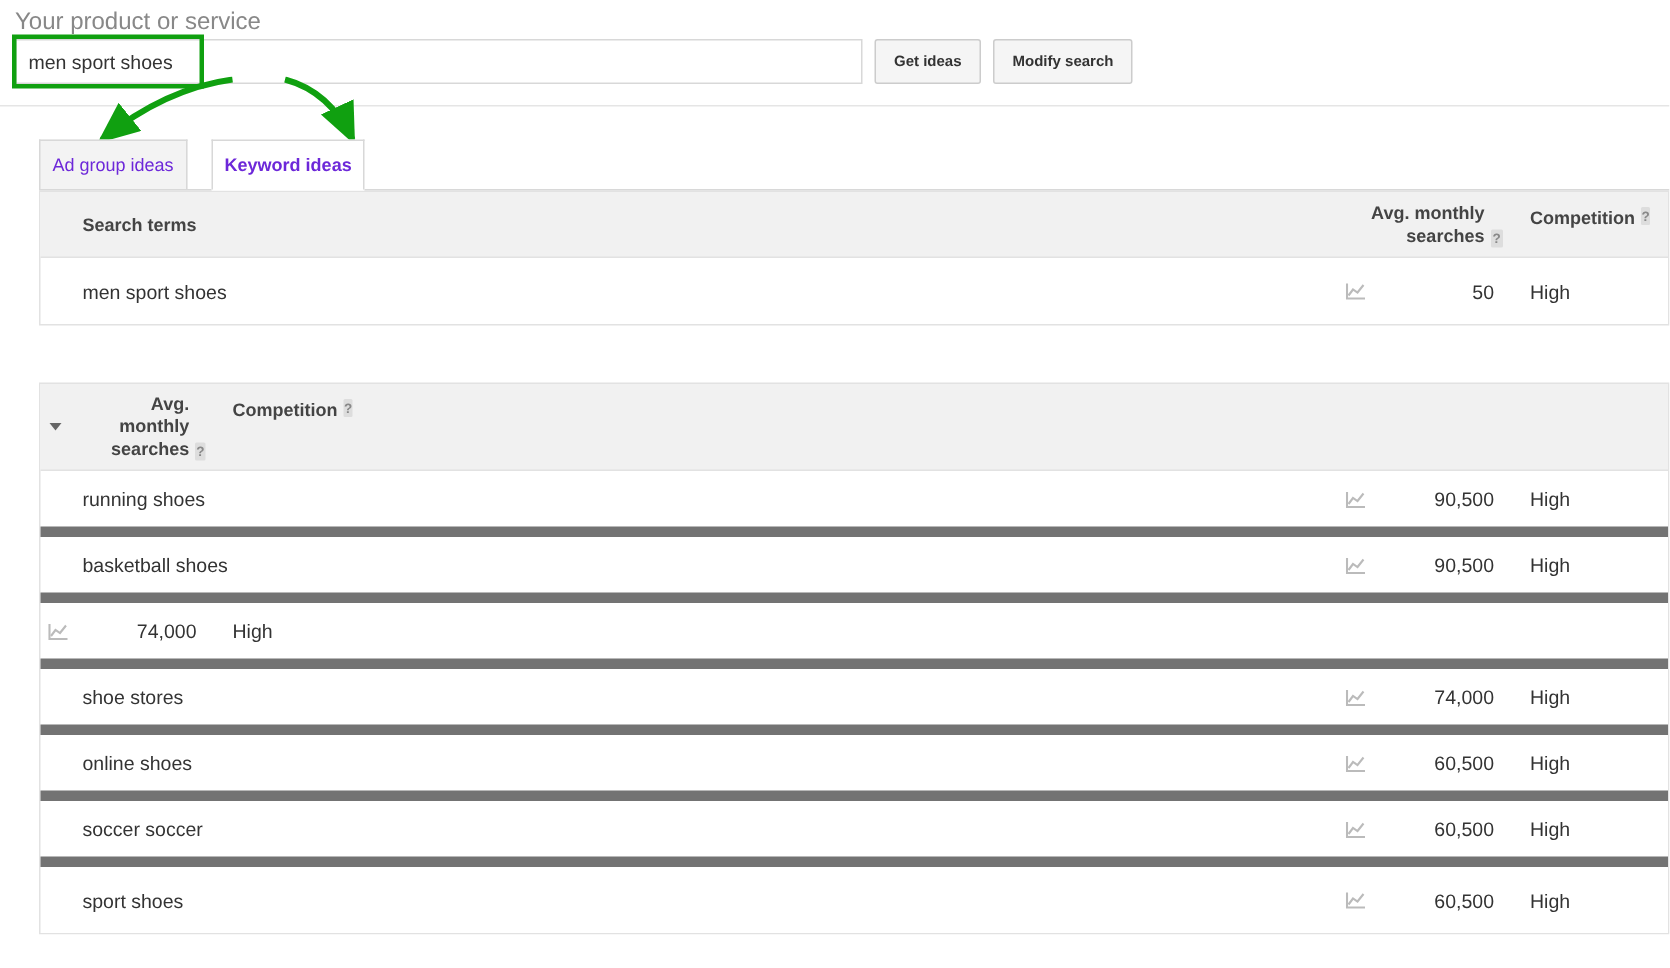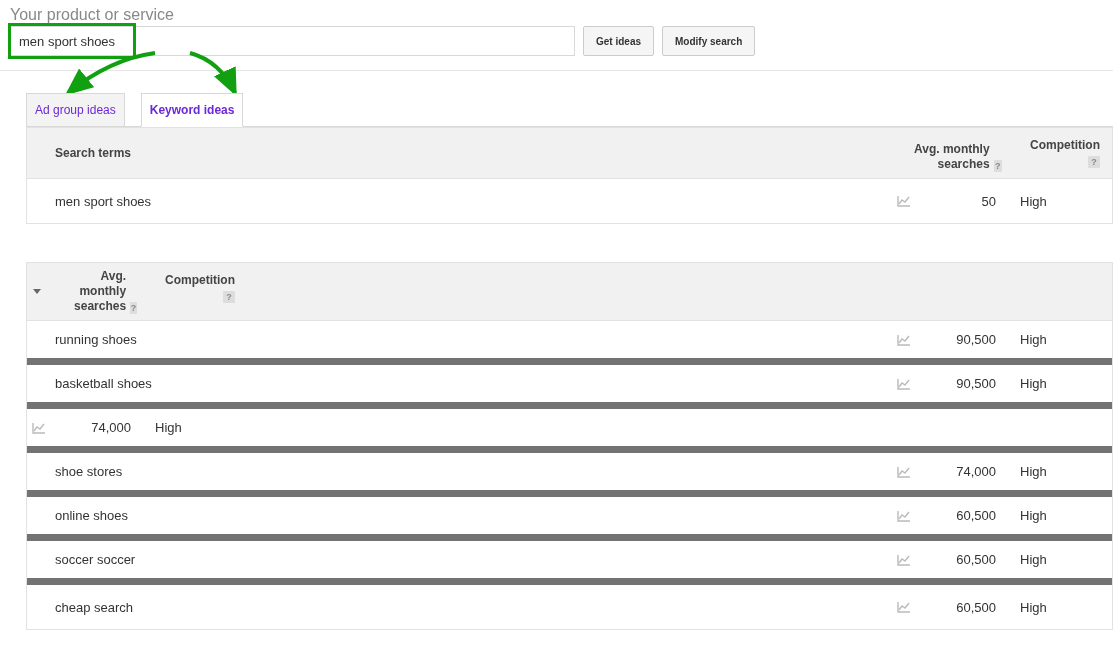--- a/index.html
+++ b/index.html
@@ -144,23 +144,22 @@
     padding: 6px 6px;
     text-align: right;
     display: flex;
     align-items: flex-end;
     justify-content: flex-end;
     line-height: 1.25;
     gap: 4px;
     position: relative;
   }
   .thead .col-comp {
-    align-items: flex-end;
+    align-items: flex-start;
     gap: 4px;
-    flex-direction: column;
   }
 
   .sort-caret {
     display: inline-block;
     width: 0; height: 0;
     border-left: 4px solid transparent;
     border-right: 4px solid transparent;
     border-top: 5px solid #666;
     margin-right: 6px;
     align-self: center;
@@ -328,21 +327,21 @@
           <div class="col-chart">
             <svg class="chart-icon-svg" viewBox="0 0 14 12">
               <path d="M1 1 L1 11 L13 11" stroke="#bbb" stroke-width="1.4" fill="none"></path>
               <path d="M2 9 L5 5 L8 7 L12 2" stroke="#bbb" stroke-width="1.4" fill="none"></path>
             </svg>
           </div>
           <div class="col-search">60,500</div>
           <div class="col-comp">High</div>
         </div>
         <div class="row">
-          <div class="col-term">cheap search</div>
+          <div class="col-term">sport shoes</div>
           <div class="col-chart">
             <svg class="chart-icon-svg" viewBox="0 0 14 12">
               <path d="M1 1 L1 11 L13 11" stroke="#bbb" stroke-width="1.4" fill="none"></path>
               <path d="M2 9 L5 5 L8 7 L12 2" stroke="#bbb" stroke-width="1.4" fill="none"></path>
             </svg>
           </div>
           <div class="col-search">60,500</div>
           <div class="col-comp">High</div>
         </div>
       </div>

